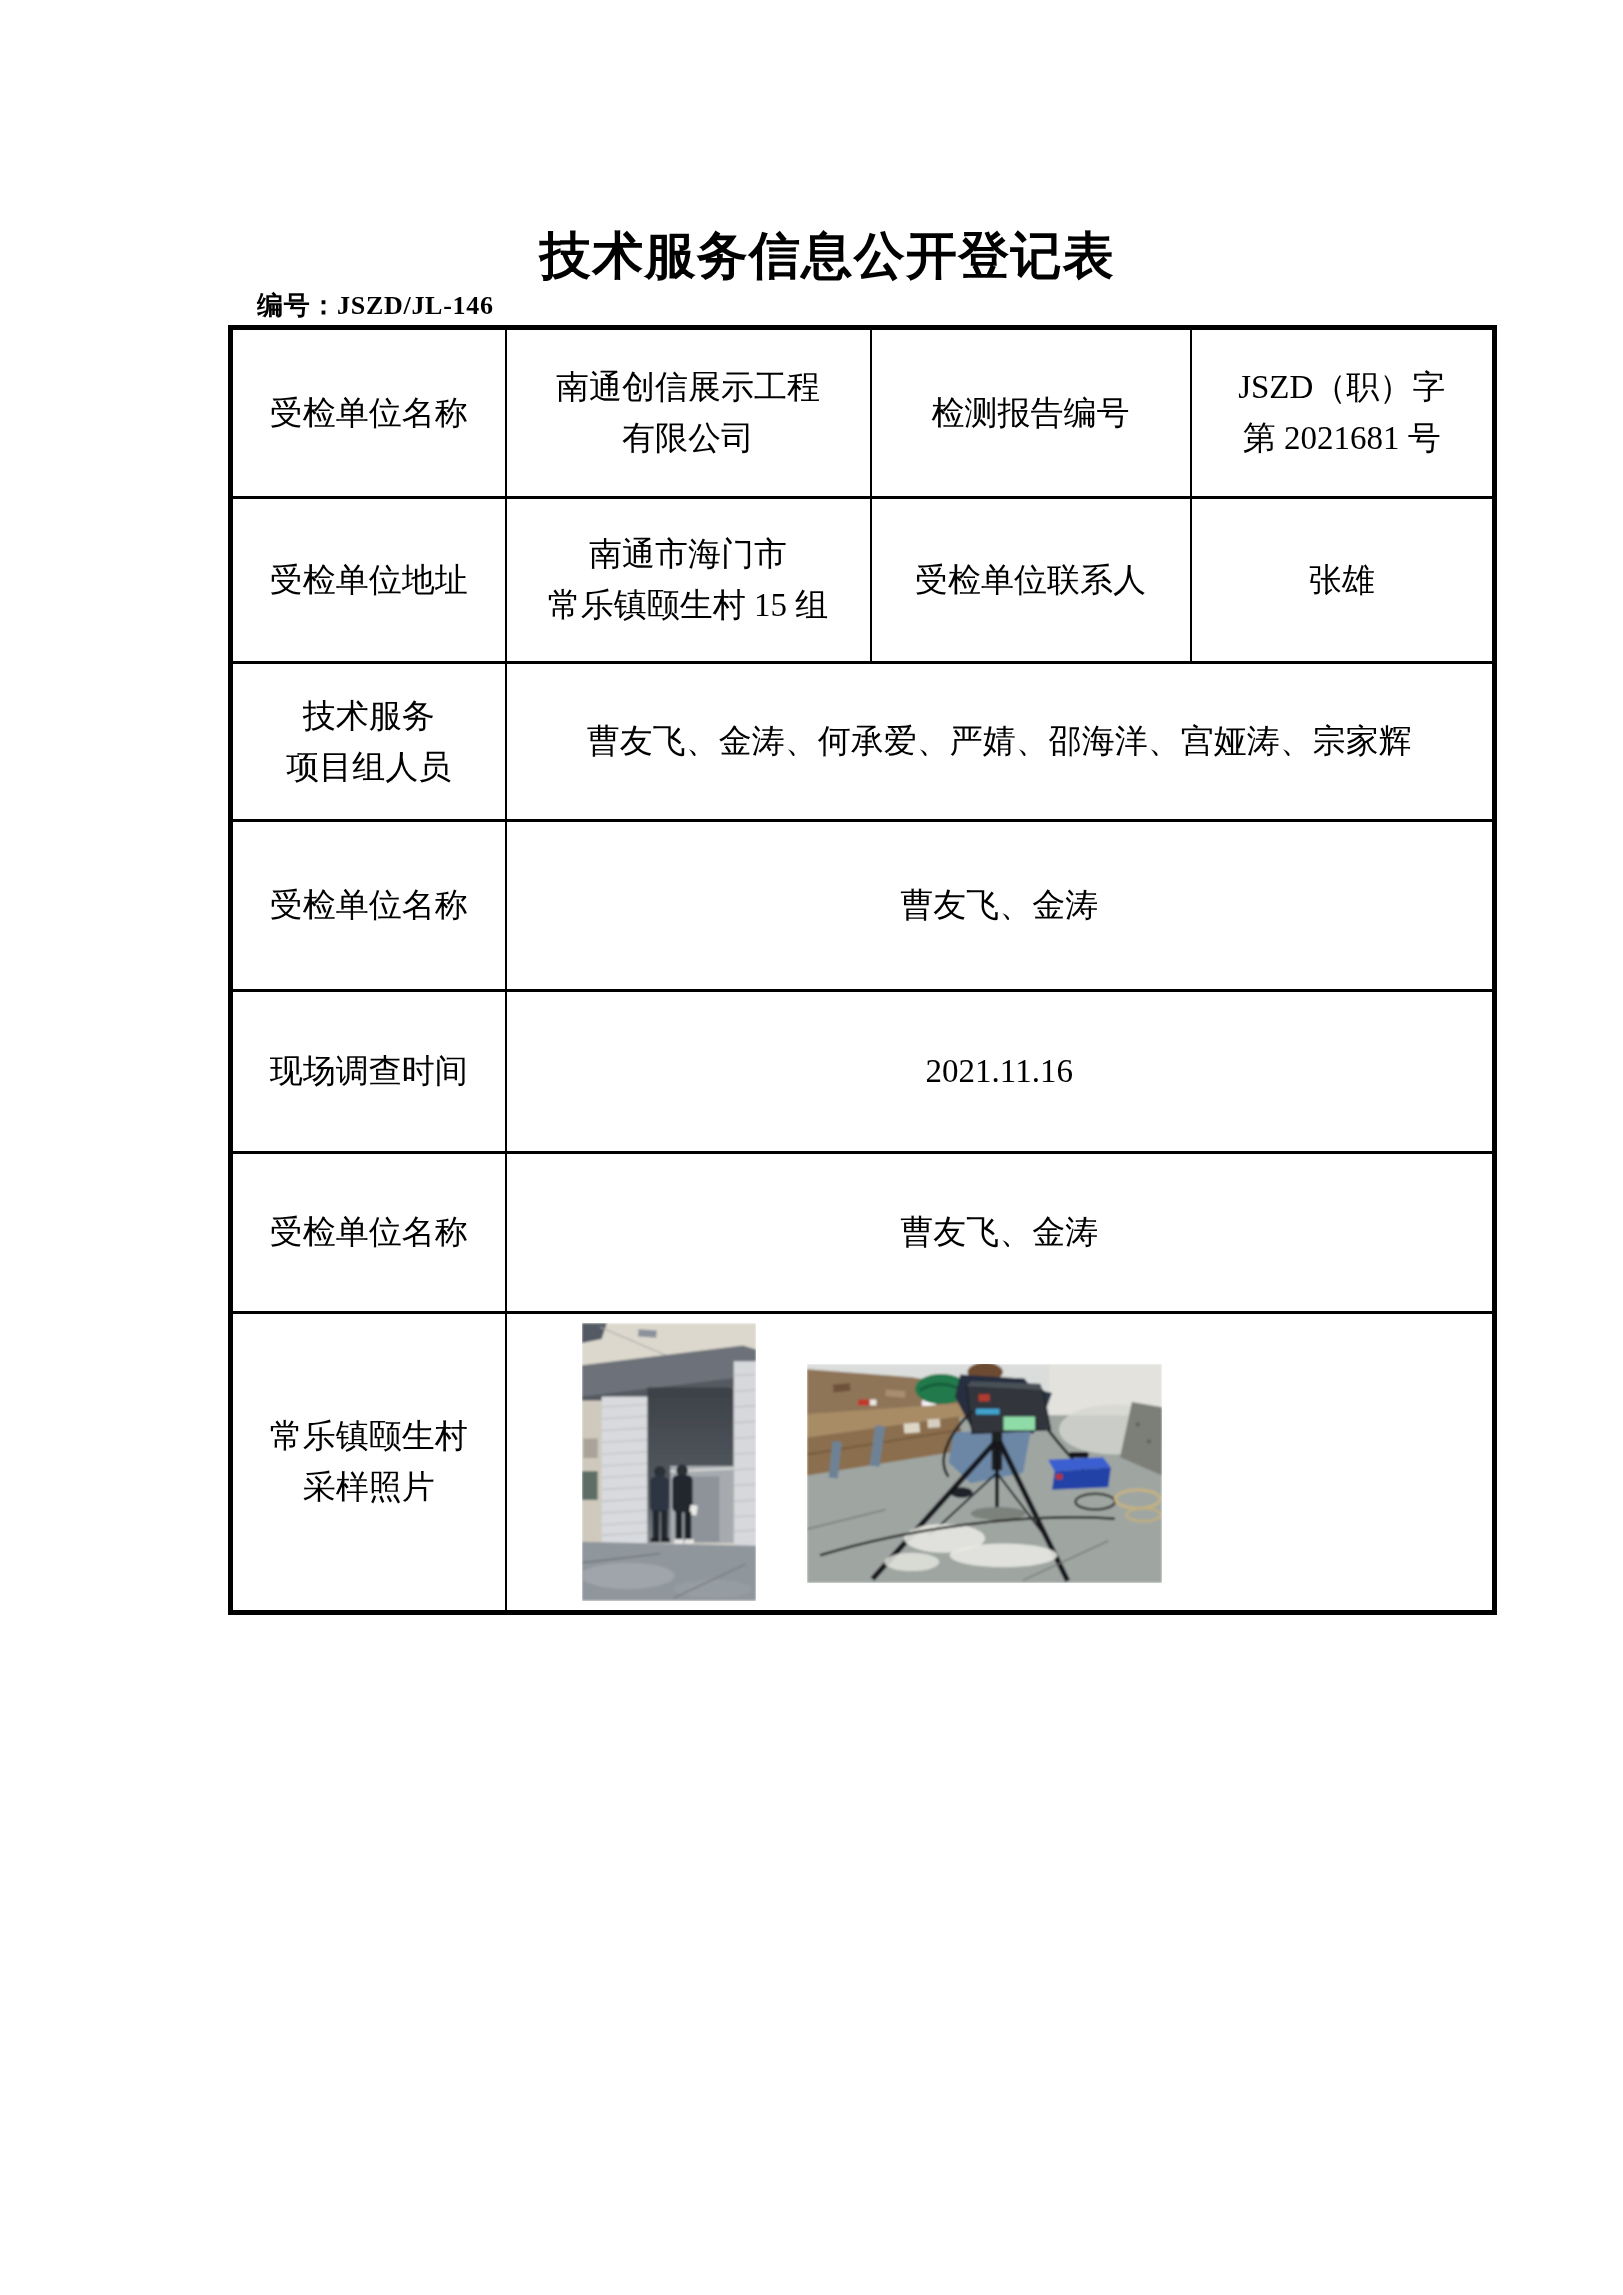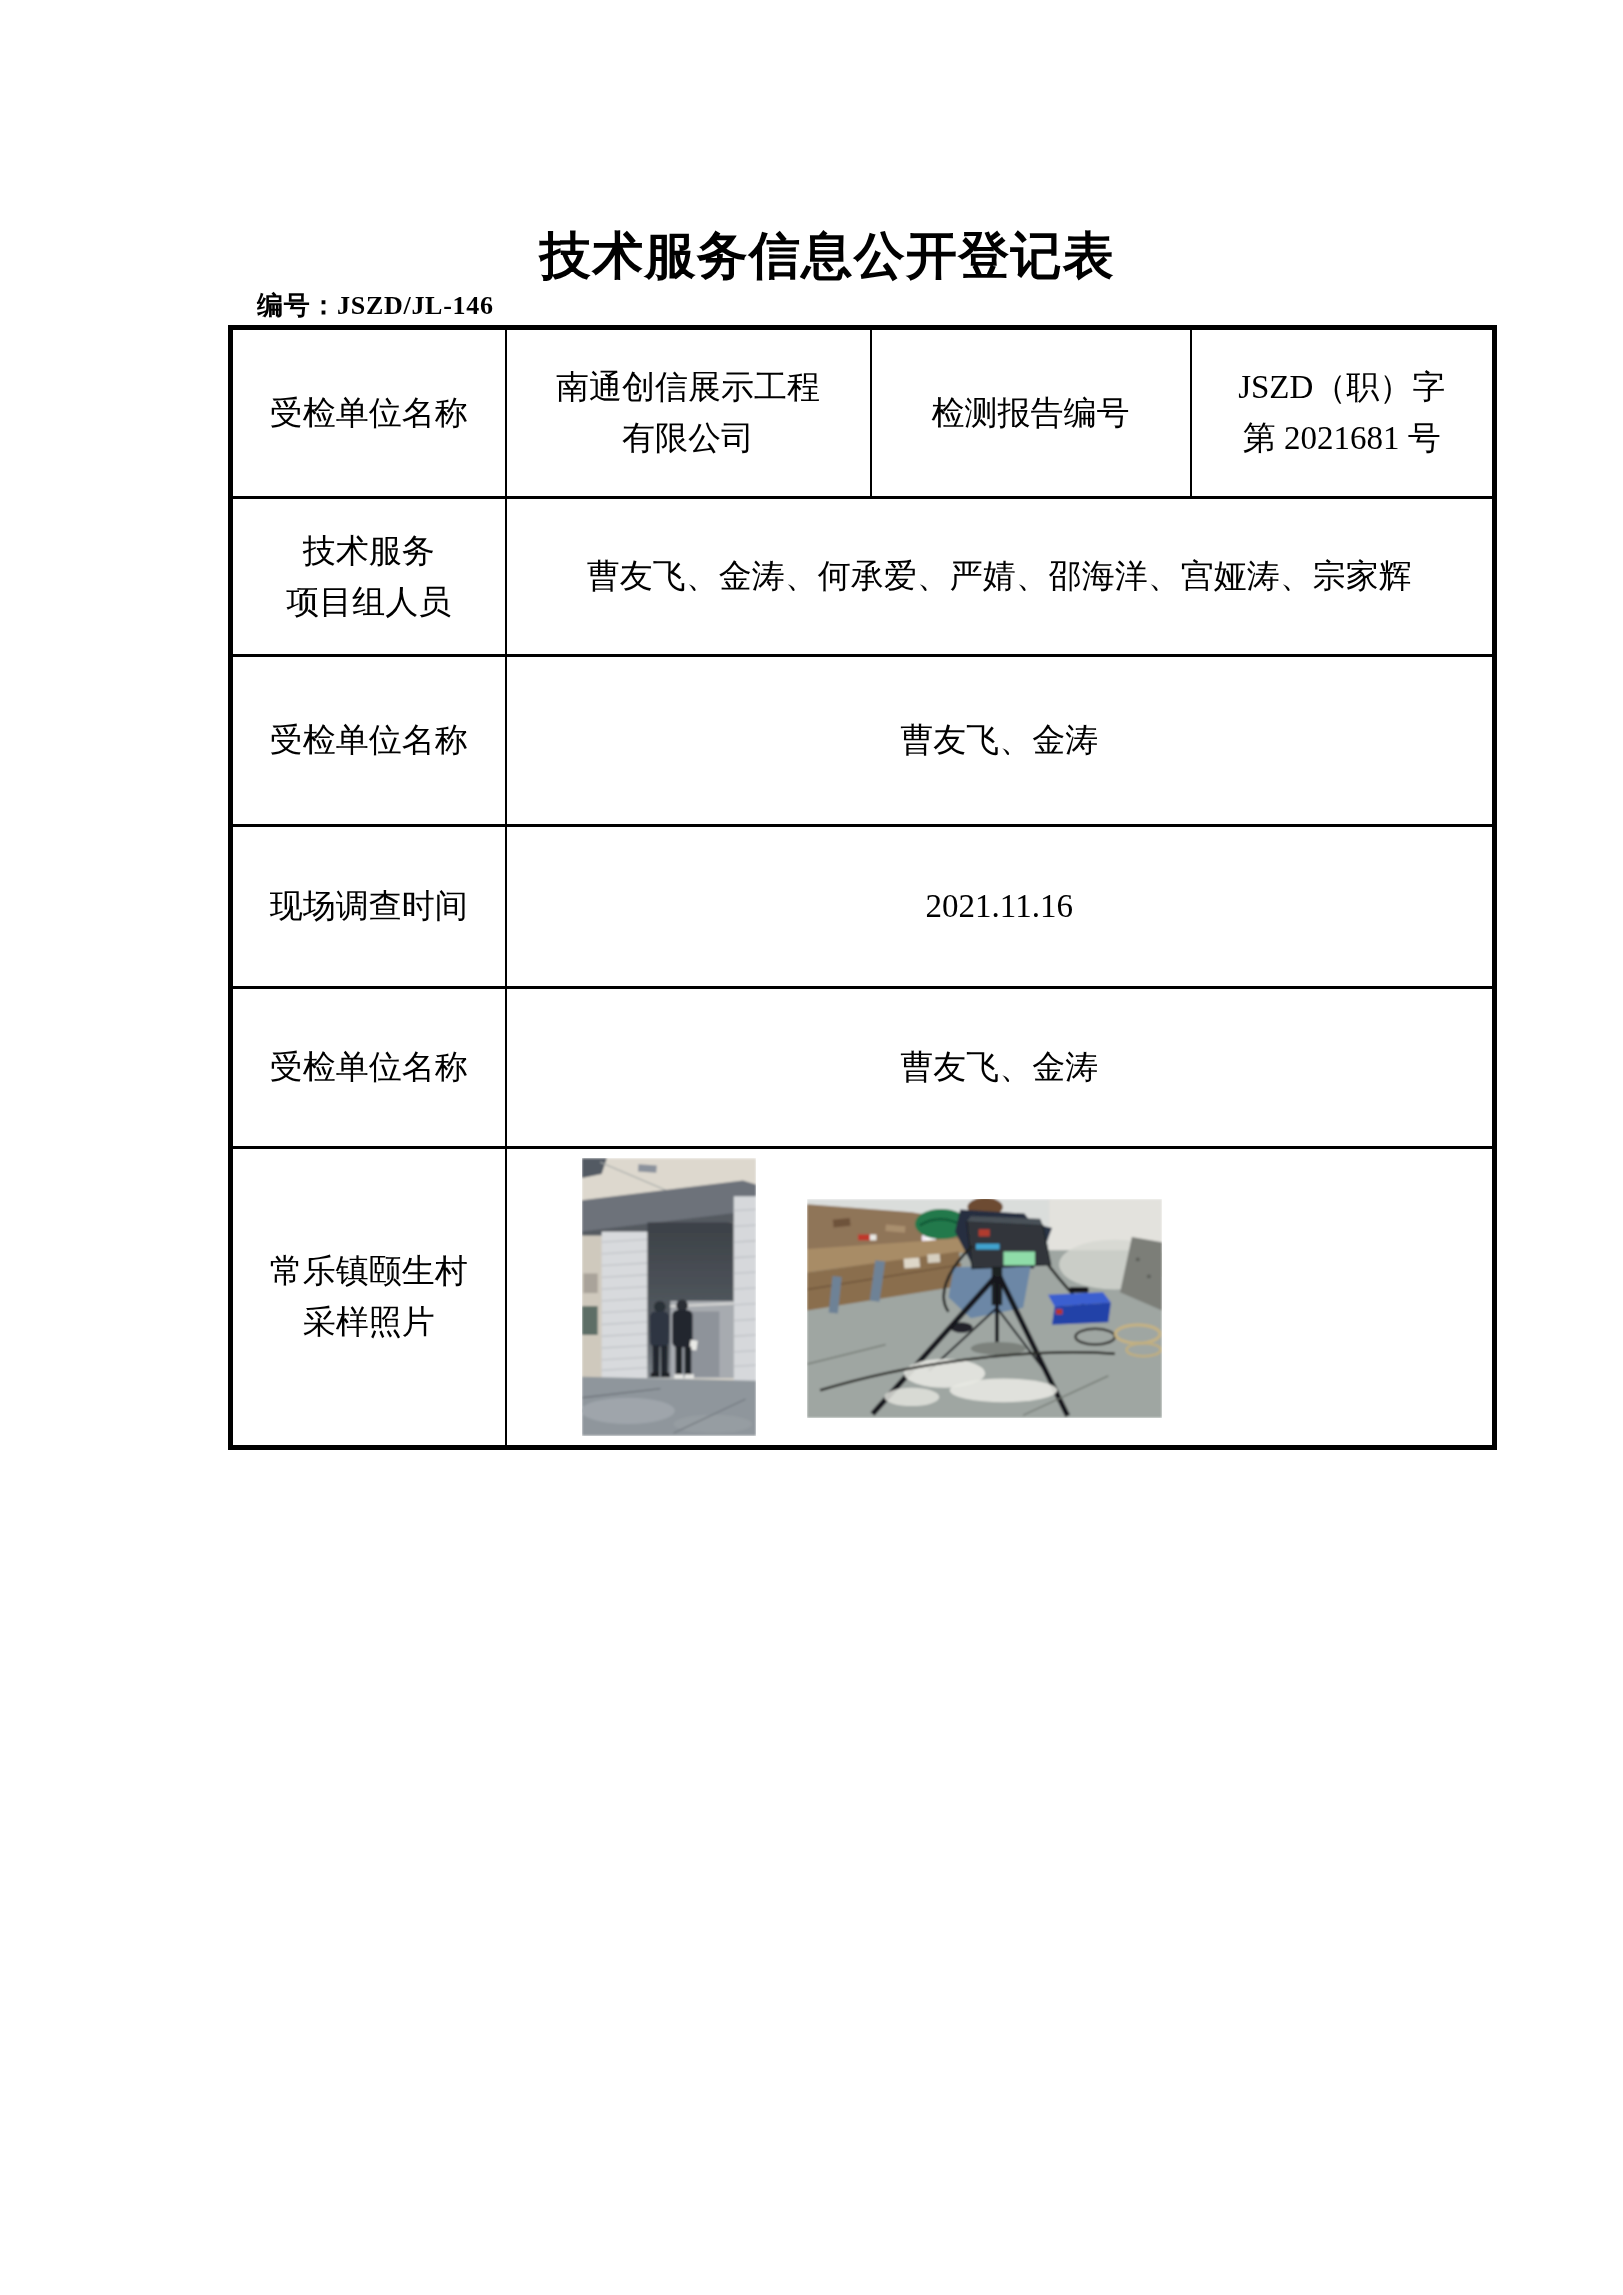--- a/index.html
+++ b/index.html
@@ -85,20 +85,35 @@
       </td>
       <td>
         <div class="ln">检测报告编号</div>
       </td>
       <td>
         <div class="ln">JSZD（职）字</div>
         <div class="ln">第 2021681 号</div>
       </td>
     </tr>
 
+    <tr style="height:165px">
+      <td>
+        <div class="ln">受检单位地址</div>
+      </td>
+      <td>
+        <div class="ln">南通市海门市</div>
+        <div class="ln">常乐镇颐生村 15 组</div>
+      </td>
+      <td>
+        <div class="ln">受检单位联系人</div>
+      </td>
+      <td>
+        <div class="ln">张雄</div>
+      </td>
+    </tr>
 
     <tr style="height:158px">
       <td>
         <div class="ln">技术服务</div>
         <div class="ln">项目组人员</div>
       </td>
       <td colspan="3">
         <div class="ln">曹友飞、金涛、何承爱、严婧、邵海洋、宫娅涛、宗家辉</div>
       </td>
     </tr>

